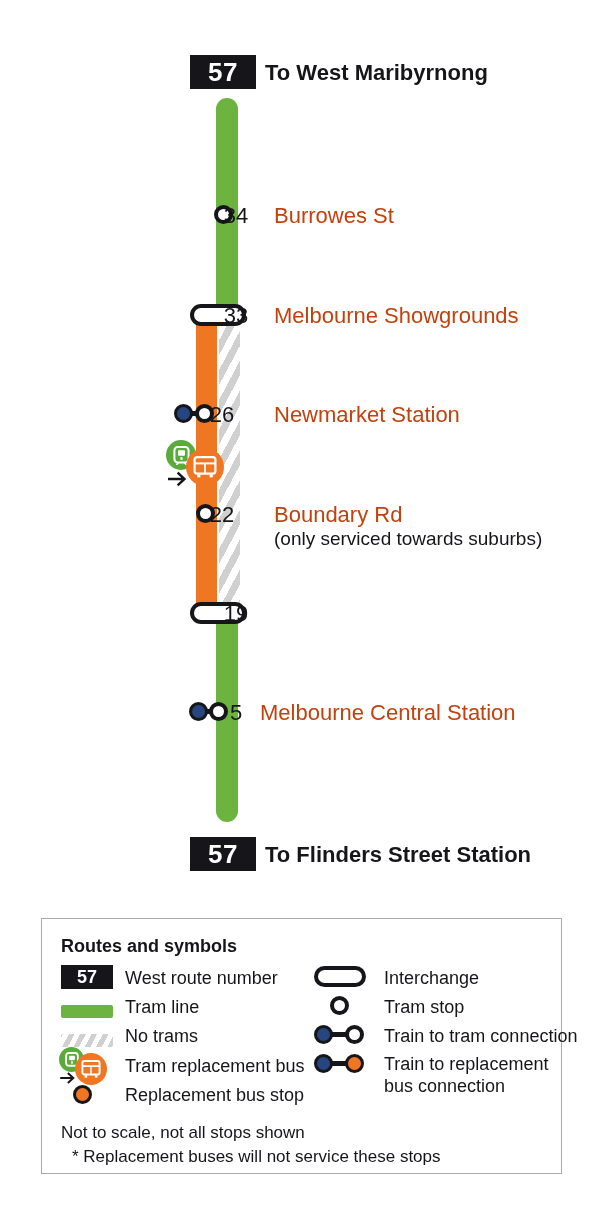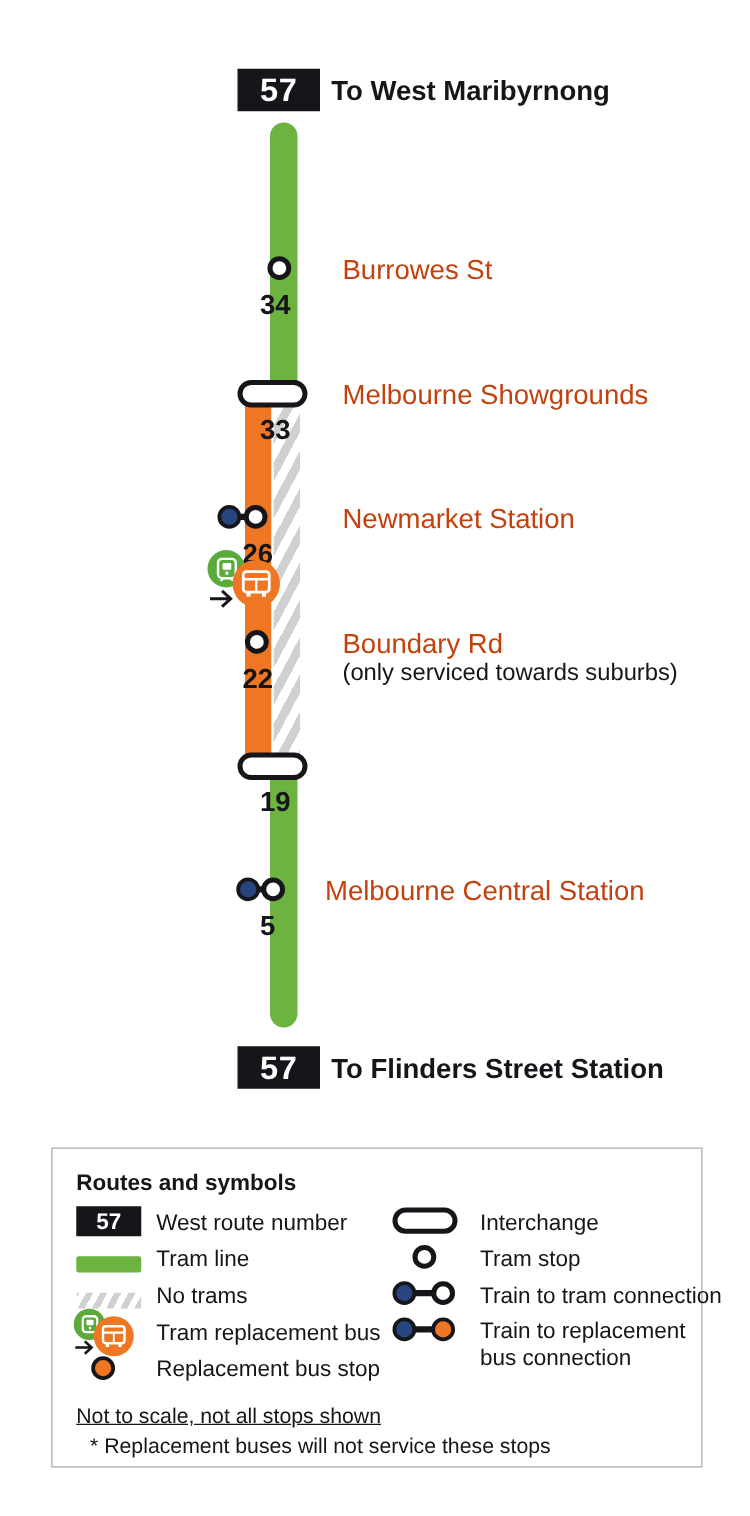--- a/index.html
+++ b/index.html
@@ -49,22 +49,22 @@
     background:#ef7622;border:3px solid #16161a;box-sizing:border-box;
   }
   .conn-bar{position:absolute;height:5px;background:#16161a;}
   .interchange{
     width:56px;height:22px;border-radius:11px;
     background:#ffffff;border:4px solid #16161a;box-sizing:border-box;
   }
 
   
   .stop-num{
-    position:absolute;font-size:22px;font-weight:700;color:#16161a;
-    text-align:left;white-space:nowrap;margin-top:28px;
+    position:absolute;font-size:22px;font-weight:400;color:#16161a;
+    text-align:center;white-space:nowrap;
   }
   .stop-name{
     position:absolute;font-size:22px;font-weight:400;color:#c2410c;
     white-space:nowrap;
   }
   .stop-note{
     position:absolute;font-size:19px;font-weight:400;color:#16161a;
     white-space:nowrap;
   }
 
@@ -252,18 +252,18 @@
 
     <div class="lg-item" style="left:272px;top:135px;width:52px;height:21px;">
       <div style="position:absolute;left:14px;top:7px;width:22px;height:5px;
                   background:#16161a;"></div>
       <div class="dot-blue" style="position:absolute;left:0;top:0;"></div>
       <div class="dot-orange" style="position:absolute;left:31px;top:0;"></div>
     </div>
     <div class="lg-label" style="left:342px;top:134px;">Train to replacement</div>
     <div class="lg-label" style="left:342px;top:156px;">bus connection</div>
 
-    <div class="footnote" style="left:19px;top:204px;text-decoration:underline;">Not to scale, not all stops shown</div>
+    <div class="footnote" style="left:19px;top:204px;">Not to scale, not all stops shown</div>
     <div class="footnote" style="left:30px;top:228px;">* Replacement buses will not service these stops</div>
 
   </div>
 
 </div>
 
 </body></html>

